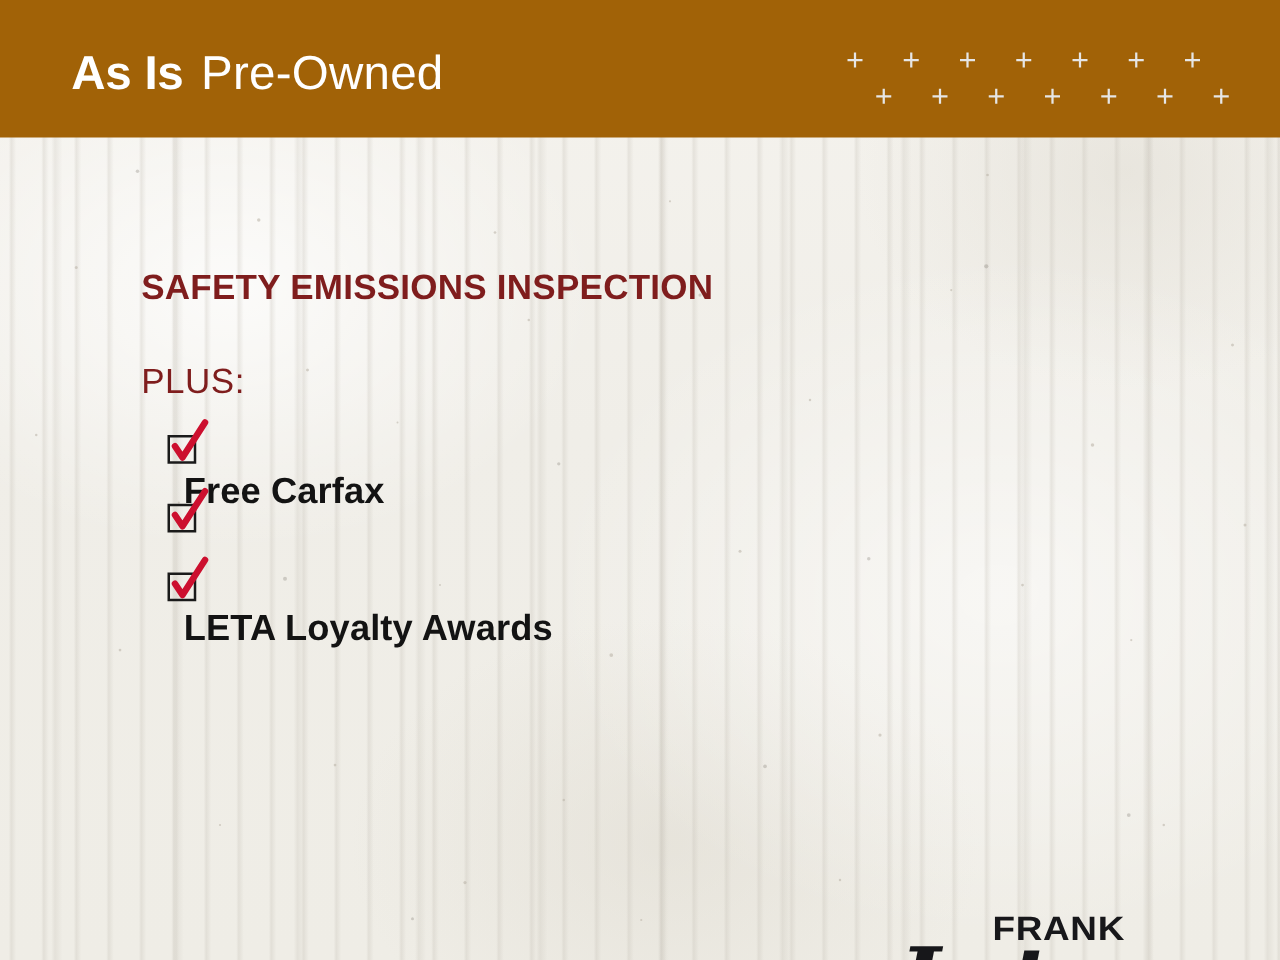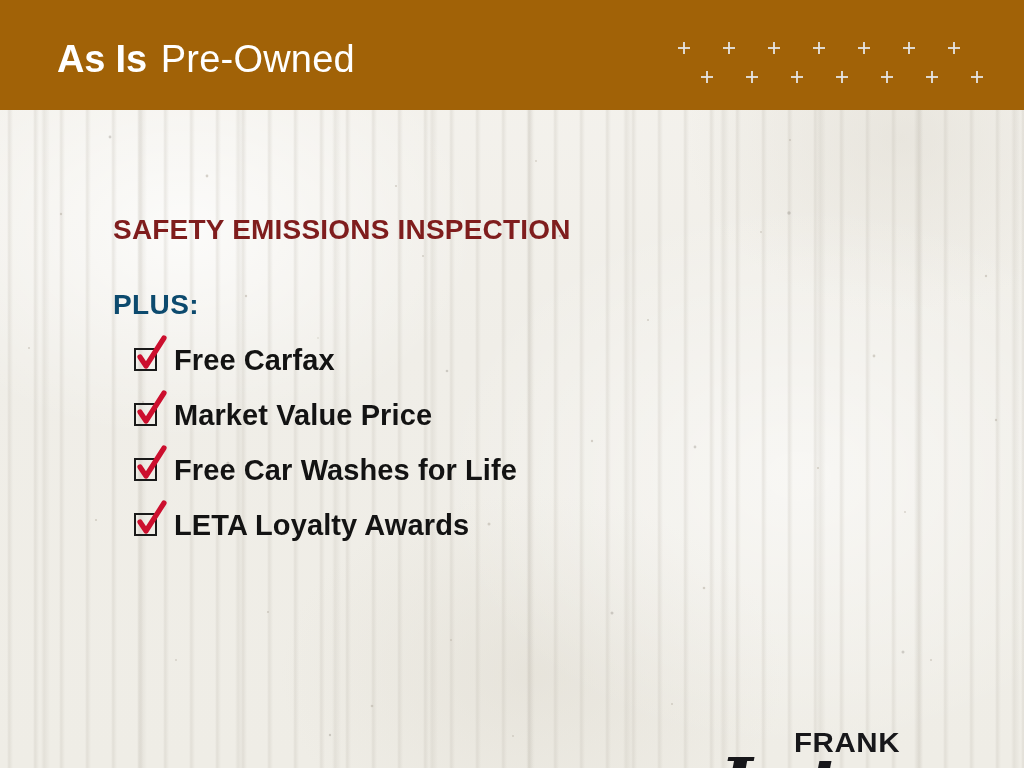--- a/index.html
+++ b/index.html
@@ -109,37 +109,38 @@
     color: #7f1d1d;
     letter-spacing: 0.2px;
     white-space: nowrap;
   }
 
   .plus-label {
     position: absolute;
     left: 113px;
     top: 179px;
     font-size: 28px;
-    font-weight: 700;
-    color: #0c4a6e;
+    font-weight: 400;
+    color: #7f1d1d;
     letter-spacing: 0.4px;
     white-space: nowrap;
   }
 
   .check-list {
     position: absolute;
     left: 134px;
     top: 232px;
     width: 760px;
   }
   .check-item {
     position: relative;
     height: 55px;
     display: flex;
     align-items: flex-start;
+    flex-direction: column;
   }
   .checkbox {
     position: relative;
     width: 27px;
     height: 27px;
     margin-top: 6px;
     flex: 0 0 auto;
   }
   .checkbox .box {
     position: absolute;
@@ -300,32 +301,22 @@
       </div>
 
 
       <div class="check-item">
         <span class="checkbox">
           <span class="box"></span>
           <svg viewBox="0 0 40 40" aria-hidden="true">
             <path d="M7 21 L13 30 L31 2" fill="none" stroke="#cc0f2e" stroke-width="5.2" stroke-linecap="round" stroke-linejoin="round"></path>
           </svg>
         </span>
-        <span class="check-text">Market Value Price</span>
       </div>
 
-      <div class="check-item">
-        <span class="checkbox">
-          <span class="box"></span>
-          <svg viewBox="0 0 40 40" aria-hidden="true">
-            <path d="M7 21 L13 30 L31 2" fill="none" stroke="#cc0f2e" stroke-width="5.2" stroke-linecap="round" stroke-linejoin="round"></path>
-          </svg>
-        </span>
-        <span class="check-text">Free Car Washes for Life</span>
-      </div>
 
       <div class="check-item">
         <span class="checkbox">
           <span class="box"></span>
           <svg viewBox="0 0 40 40" aria-hidden="true">
             <path d="M7 21 L13 30 L31 2" fill="none" stroke="#cc0f2e" stroke-width="5.2" stroke-linecap="round" stroke-linejoin="round"></path>
           </svg>
         </span>
         <span class="check-text">LETA Loyalty Awards</span>
       </div>

